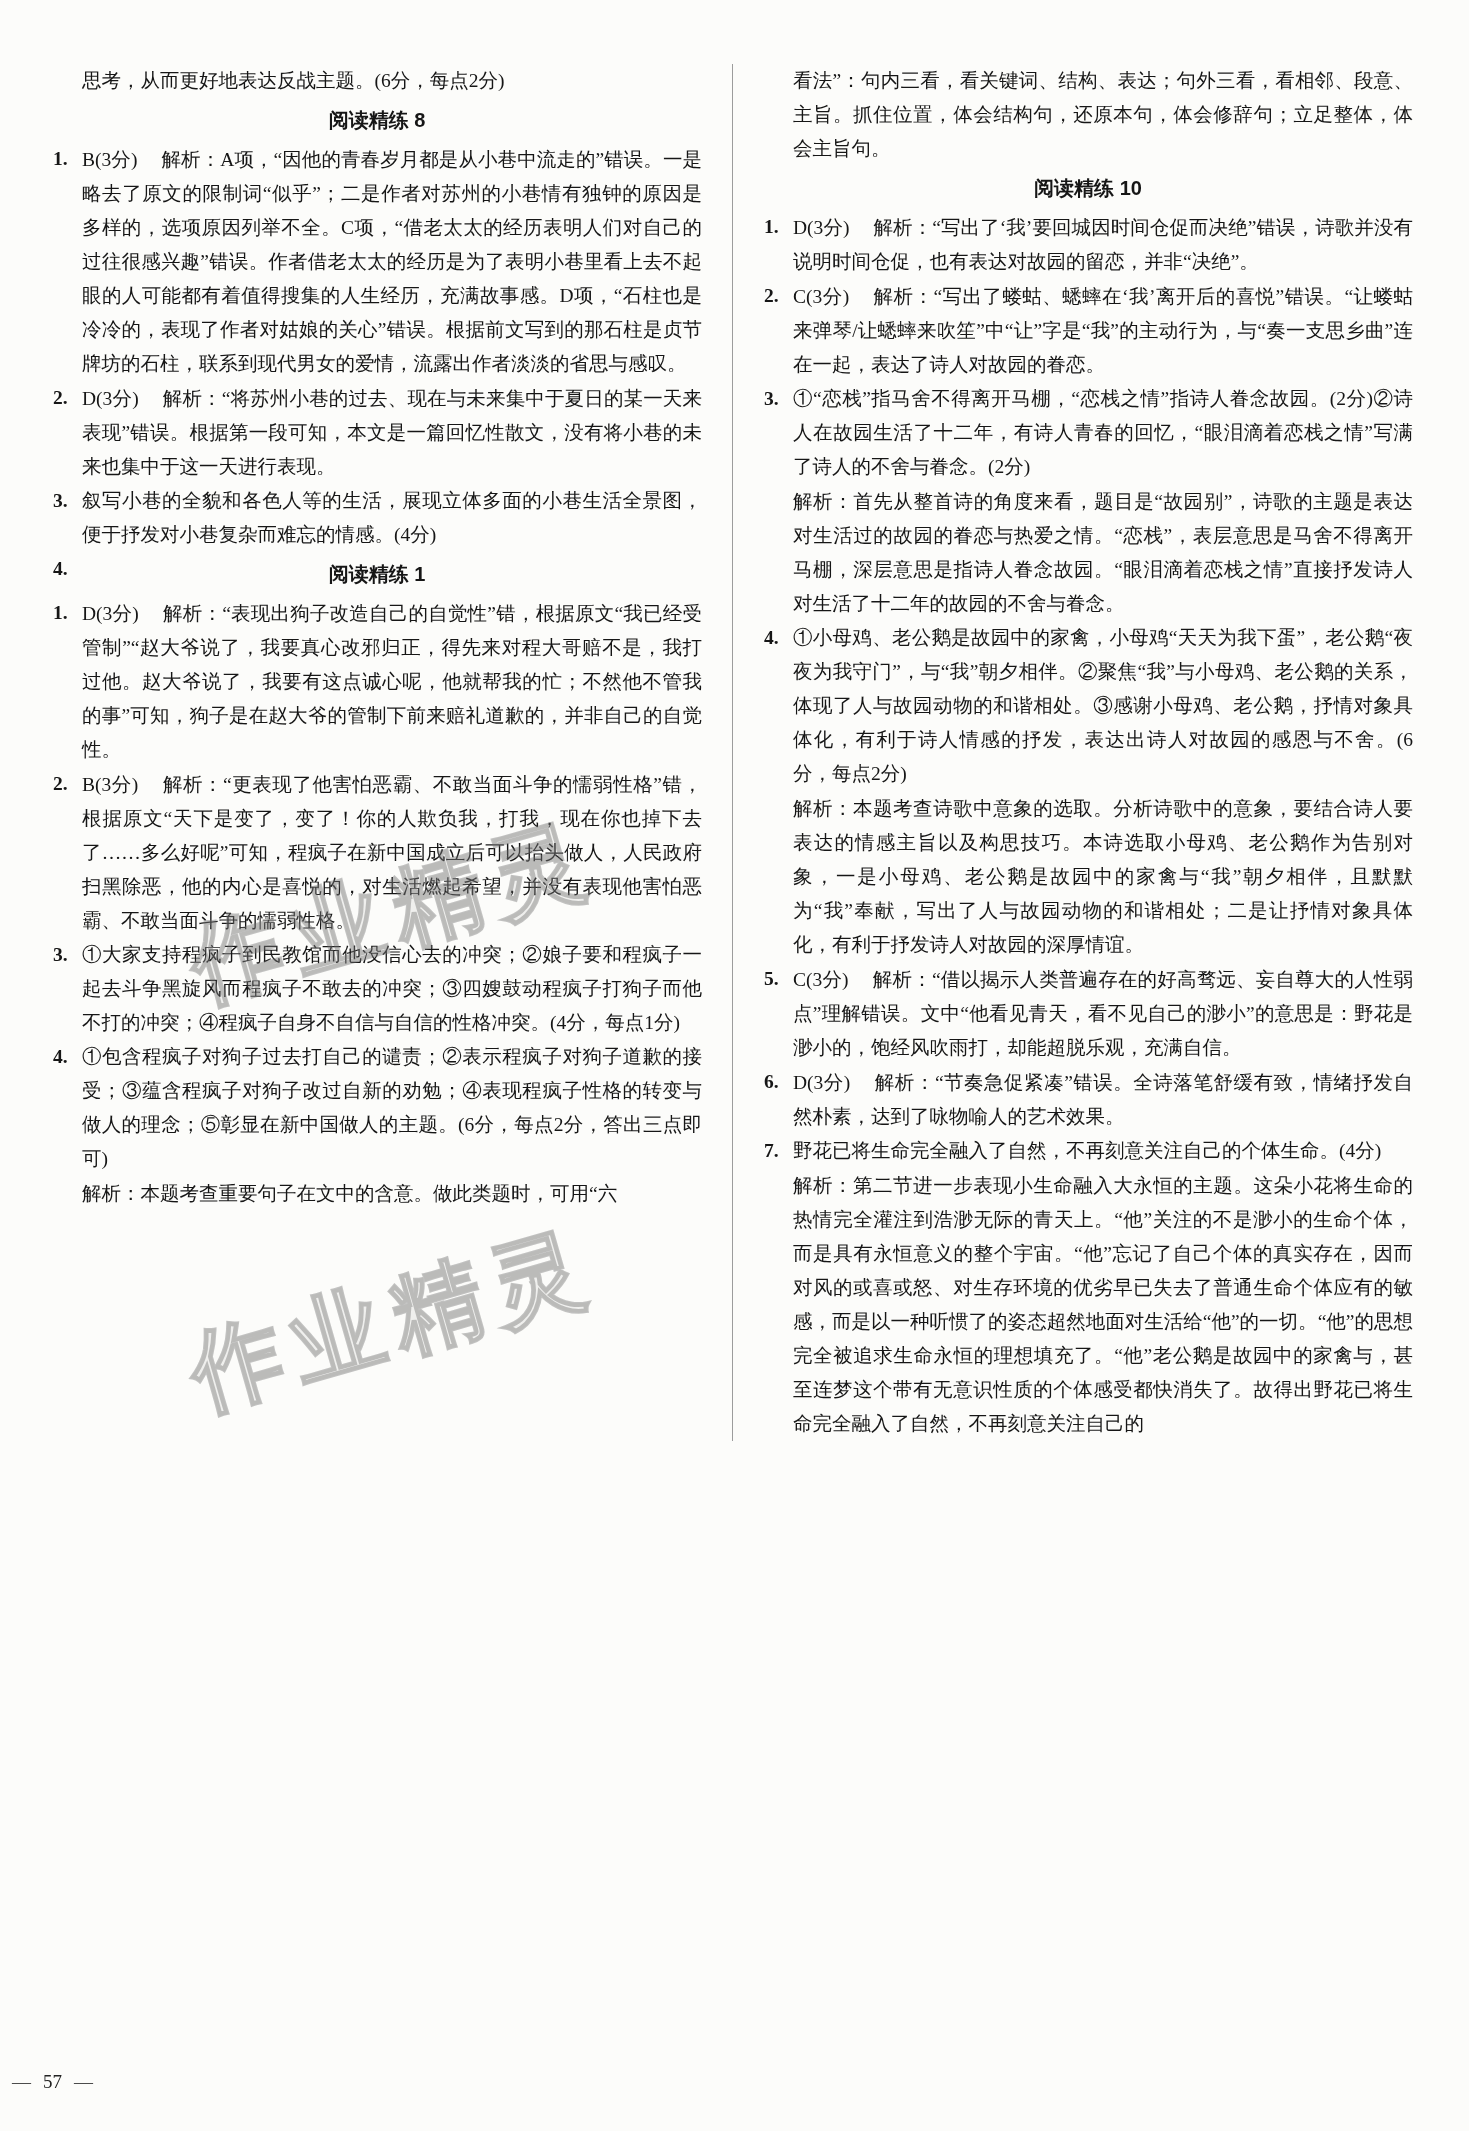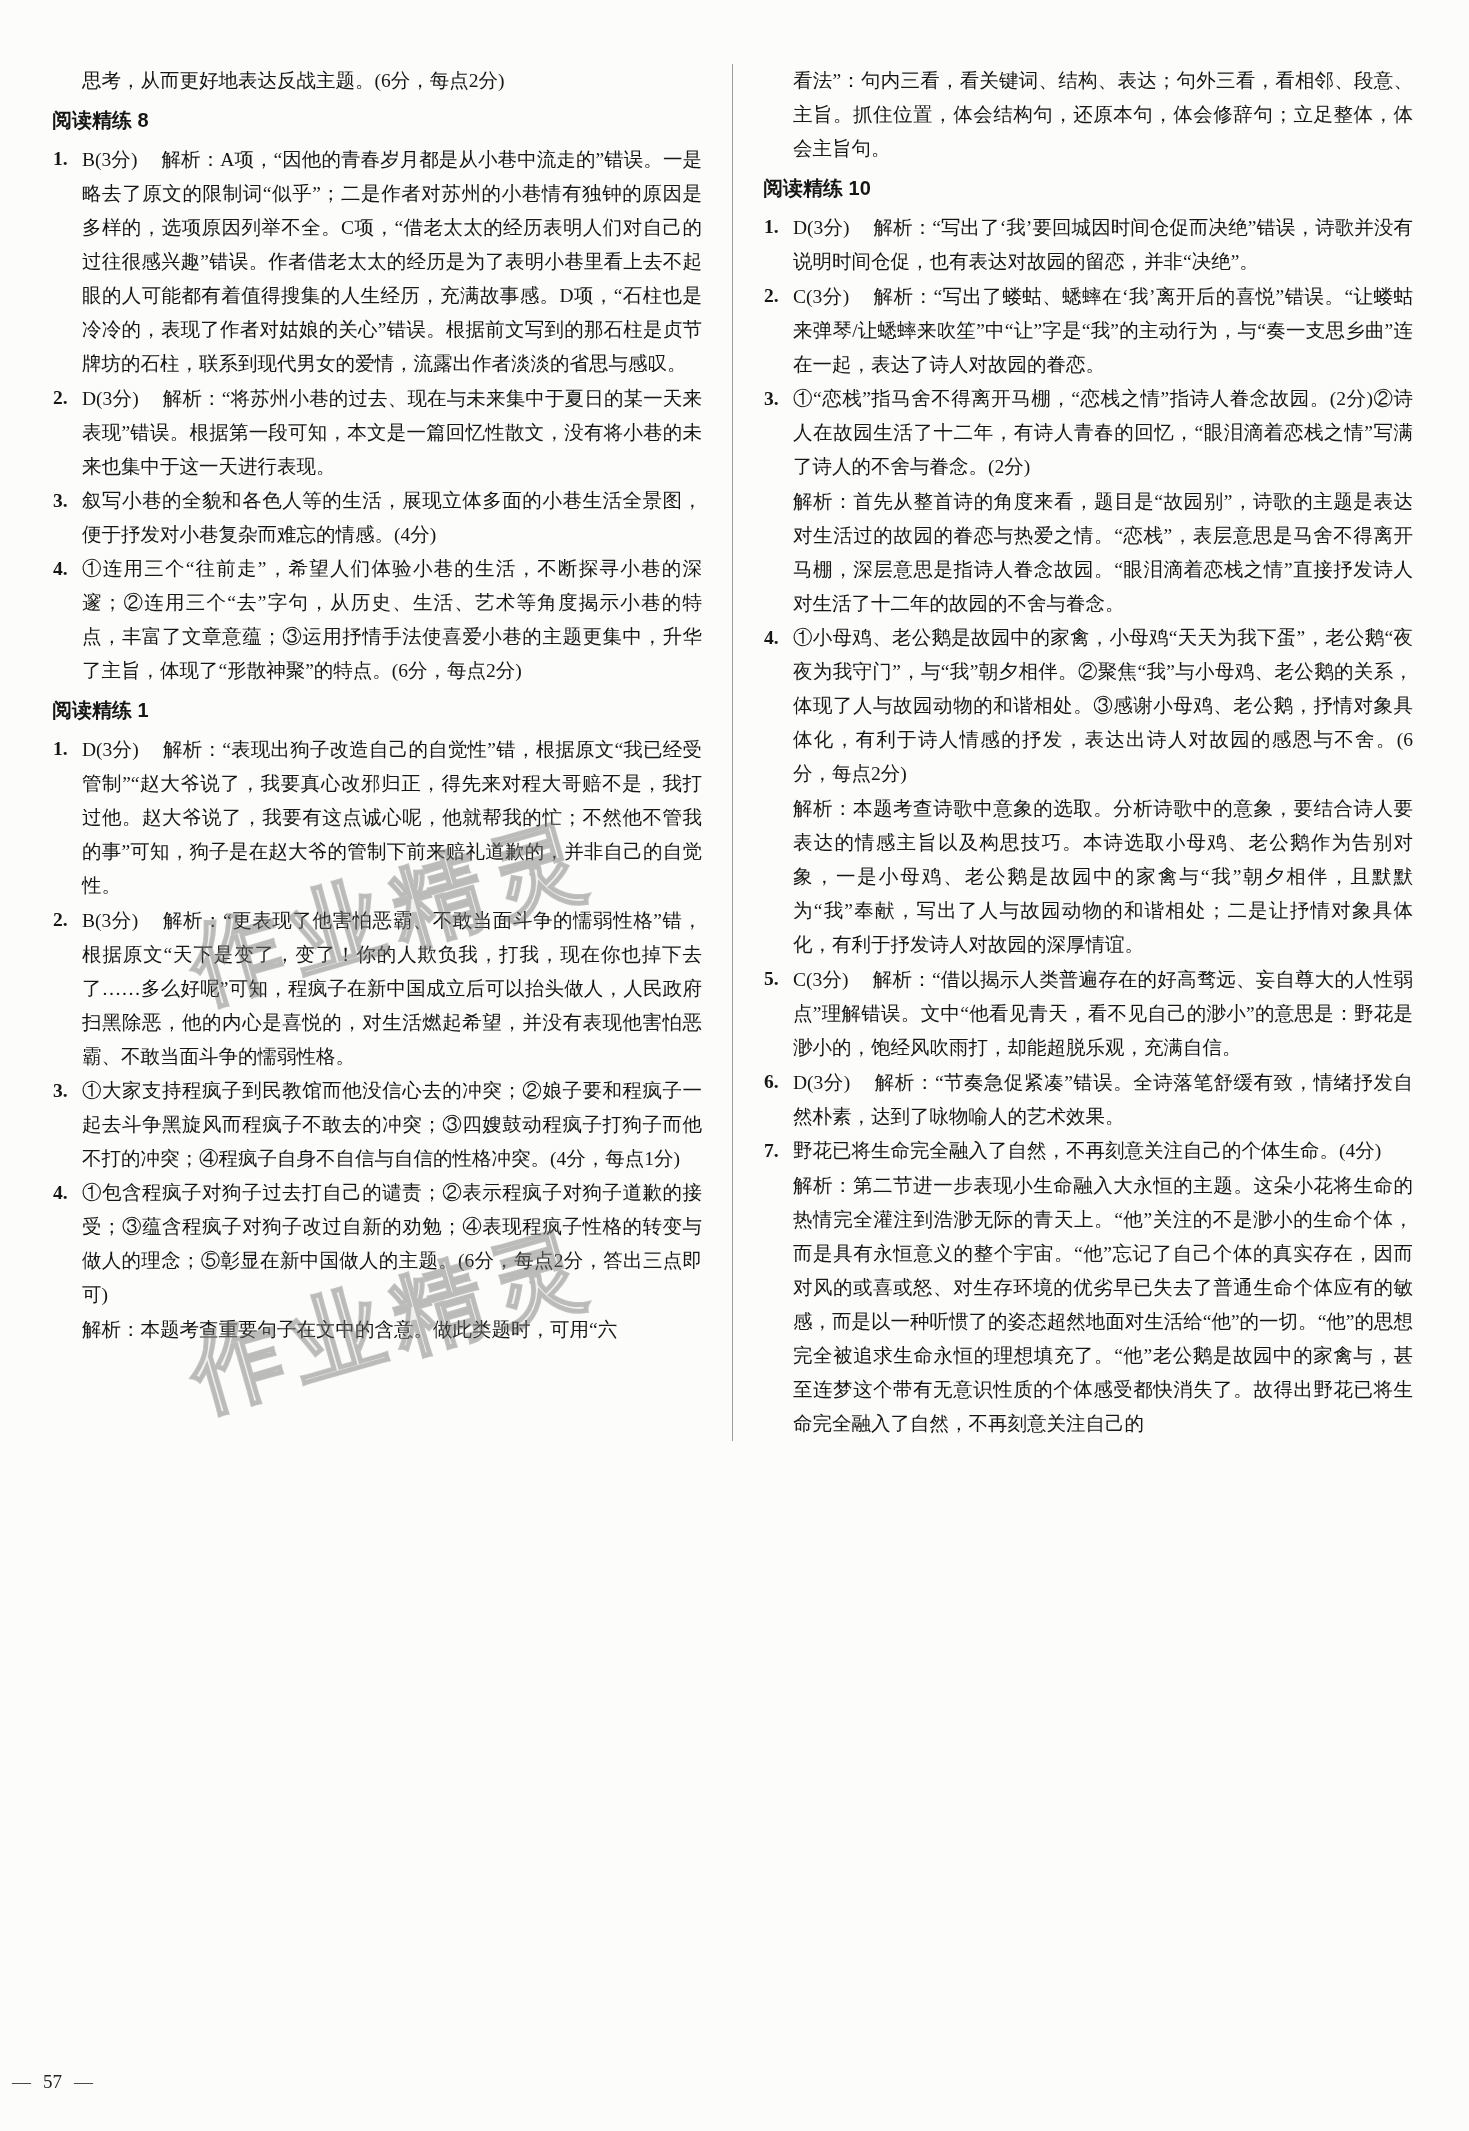--- a/index.html
+++ b/index.html
@@ -28,20 +28,21 @@
     line-height: 34px;
     text-align: justify;
   }
   .divider {
     width: 1px;
     background: #9c9c9c;
     margin: 0 30px;
     align-self: stretch;
   }
   .heading {
+    text-align: center;
     font-weight: bold;
     font-size: 20px;
     line-height: 36px;
     margin: 4px 0;
     font-family: "Liberation Sans", "DejaVu Sans", sans-serif;
   }
   .para { position: relative; padding-left: 30px; }
   .para .num {
     position: absolute;
     left: 1px;
@@ -87,21 +88,21 @@
   <div class="watermark wm1">作业精灵</div>
   <div class="watermark wm2">作业精灵</div>
 
   <div class="columns">
     <div class="column">
         <div class="cont">思考，从而更好地表达反战主题。(6分，每点2分)</div>
         <div class="heading">阅读精练 8</div>
         <div class="para"><span class="num">1.</span><span class="ans">B(3分)</span><span class="lead">解析：</span><span>A项，“因他的青春岁月都是从小巷中流走的”错误。一是略去了原文的限制词“似乎”；二是作者对苏州的小巷情有独钟的原因是多样的，选项原因列举不全。C项，“借老太太的经历表明人们对自己的过往很感兴趣”错误。作者借老太太的经历是为了表明小巷里看上去不起眼的人可能都有着值得搜集的人生经历，充满故事感。D项，“石柱也是冷冷的，表现了作者对姑娘的关心”错误。根据前文写到的那石柱是贞节牌坊的石柱，联系到现代男女的爱情，流露出作者淡淡的省思与感叹。</span></div>
         <div class="para"><span class="num">2.</span><span class="ans">D(3分)</span><span class="lead">解析：</span><span>“将苏州小巷的过去、现在与未来集中于夏日的某一天来表现”错误。根据第一段可知，本文是一篇回忆性散文，没有将小巷的未来也集中于这一天进行表现。</span></div>
         <div class="para"><span class="num">3.</span><span>叙写小巷的全貌和各色人等的生活，展现立体多面的小巷生活全景图，便于抒发对小巷复杂而难忘的情感。(4分)</span></div>
-        <div class="para"><span class="num">4.</span><span>①连用三个“往前走”，希望人们体验小巷的生活，不断探寻小巷的深邃；②连用三个“去”字句，从历史、生活、艺术等角度揭示小巷的特点，丰富了文章意蕴；③运用抒情手法使喜爱小巷的主题更集中，升华了主旨，体现了“形散神聚”的特点。(6分，每点2分)</span></div>
+        <div class="para"><span class="num">4.</span></div>
         <div class="heading">阅读精练 1</div>
         <div class="para"><span class="num">1.</span><span class="ans">D(3分)</span><span class="lead">解析：</span><span>“表现出狗子改造自己的自觉性”错，根据原文“我已经受管制”“赵大爷说了，我要真心改邪归正，得先来对程大哥赔不是，我打过他。赵大爷说了，我要有这点诚心呢，他就帮我的忙；不然他不管我的事”可知，狗子是在赵大爷的管制下前来赔礼道歉的，并非自己的自觉性。</span></div>
         <div class="para"><span class="num">2.</span><span class="ans">B(3分)</span><span class="lead">解析：</span><span>“更表现了他害怕恶霸、不敢当面斗争的懦弱性格”错，根据原文“天下是变了，变了！你的人欺负我，打我，现在你也掉下去了……多么好呢”可知，程疯子在新中国成立后可以抬头做人，人民政府扫黑除恶，他的内心是喜悦的，对生活燃起希望，并没有表现他害怕恶霸、不敢当面斗争的懦弱性格。</span></div>
         <div class="para"><span class="num">3.</span><span>①大家支持程疯子到民教馆而他没信心去的冲突；②娘子要和程疯子一起去斗争黑旋风而程疯子不敢去的冲突；③四嫂鼓动程疯子打狗子而他不打的冲突；④程疯子自身不自信与自信的性格冲突。(4分，每点1分)</span></div>
         <div class="para"><span class="num">4.</span><span>①包含程疯子对狗子过去打自己的谴责；②表示程疯子对狗子道歉的接受；③蕴含程疯子对狗子改过自新的劝勉；④表现程疯子性格的转变与做人的理念；⑤彰显在新中国做人的主题。(6分，每点2分，答出三点即可)</span></div>
         <div class="para"><span class="lead">解析：</span><span>本题考查重要句子在文中的含意。做此类题时，可用“六</span></div>
       </div>
     <div class="divider"></div>
     <div class="column">
         <div class="cont">看法”：句内三看，看关键词、结构、表达；句外三看，看相邻、段意、主旨。抓住位置，体会结构句，还原本句，体会修辞句；立足整体，体会主旨句。</div>

